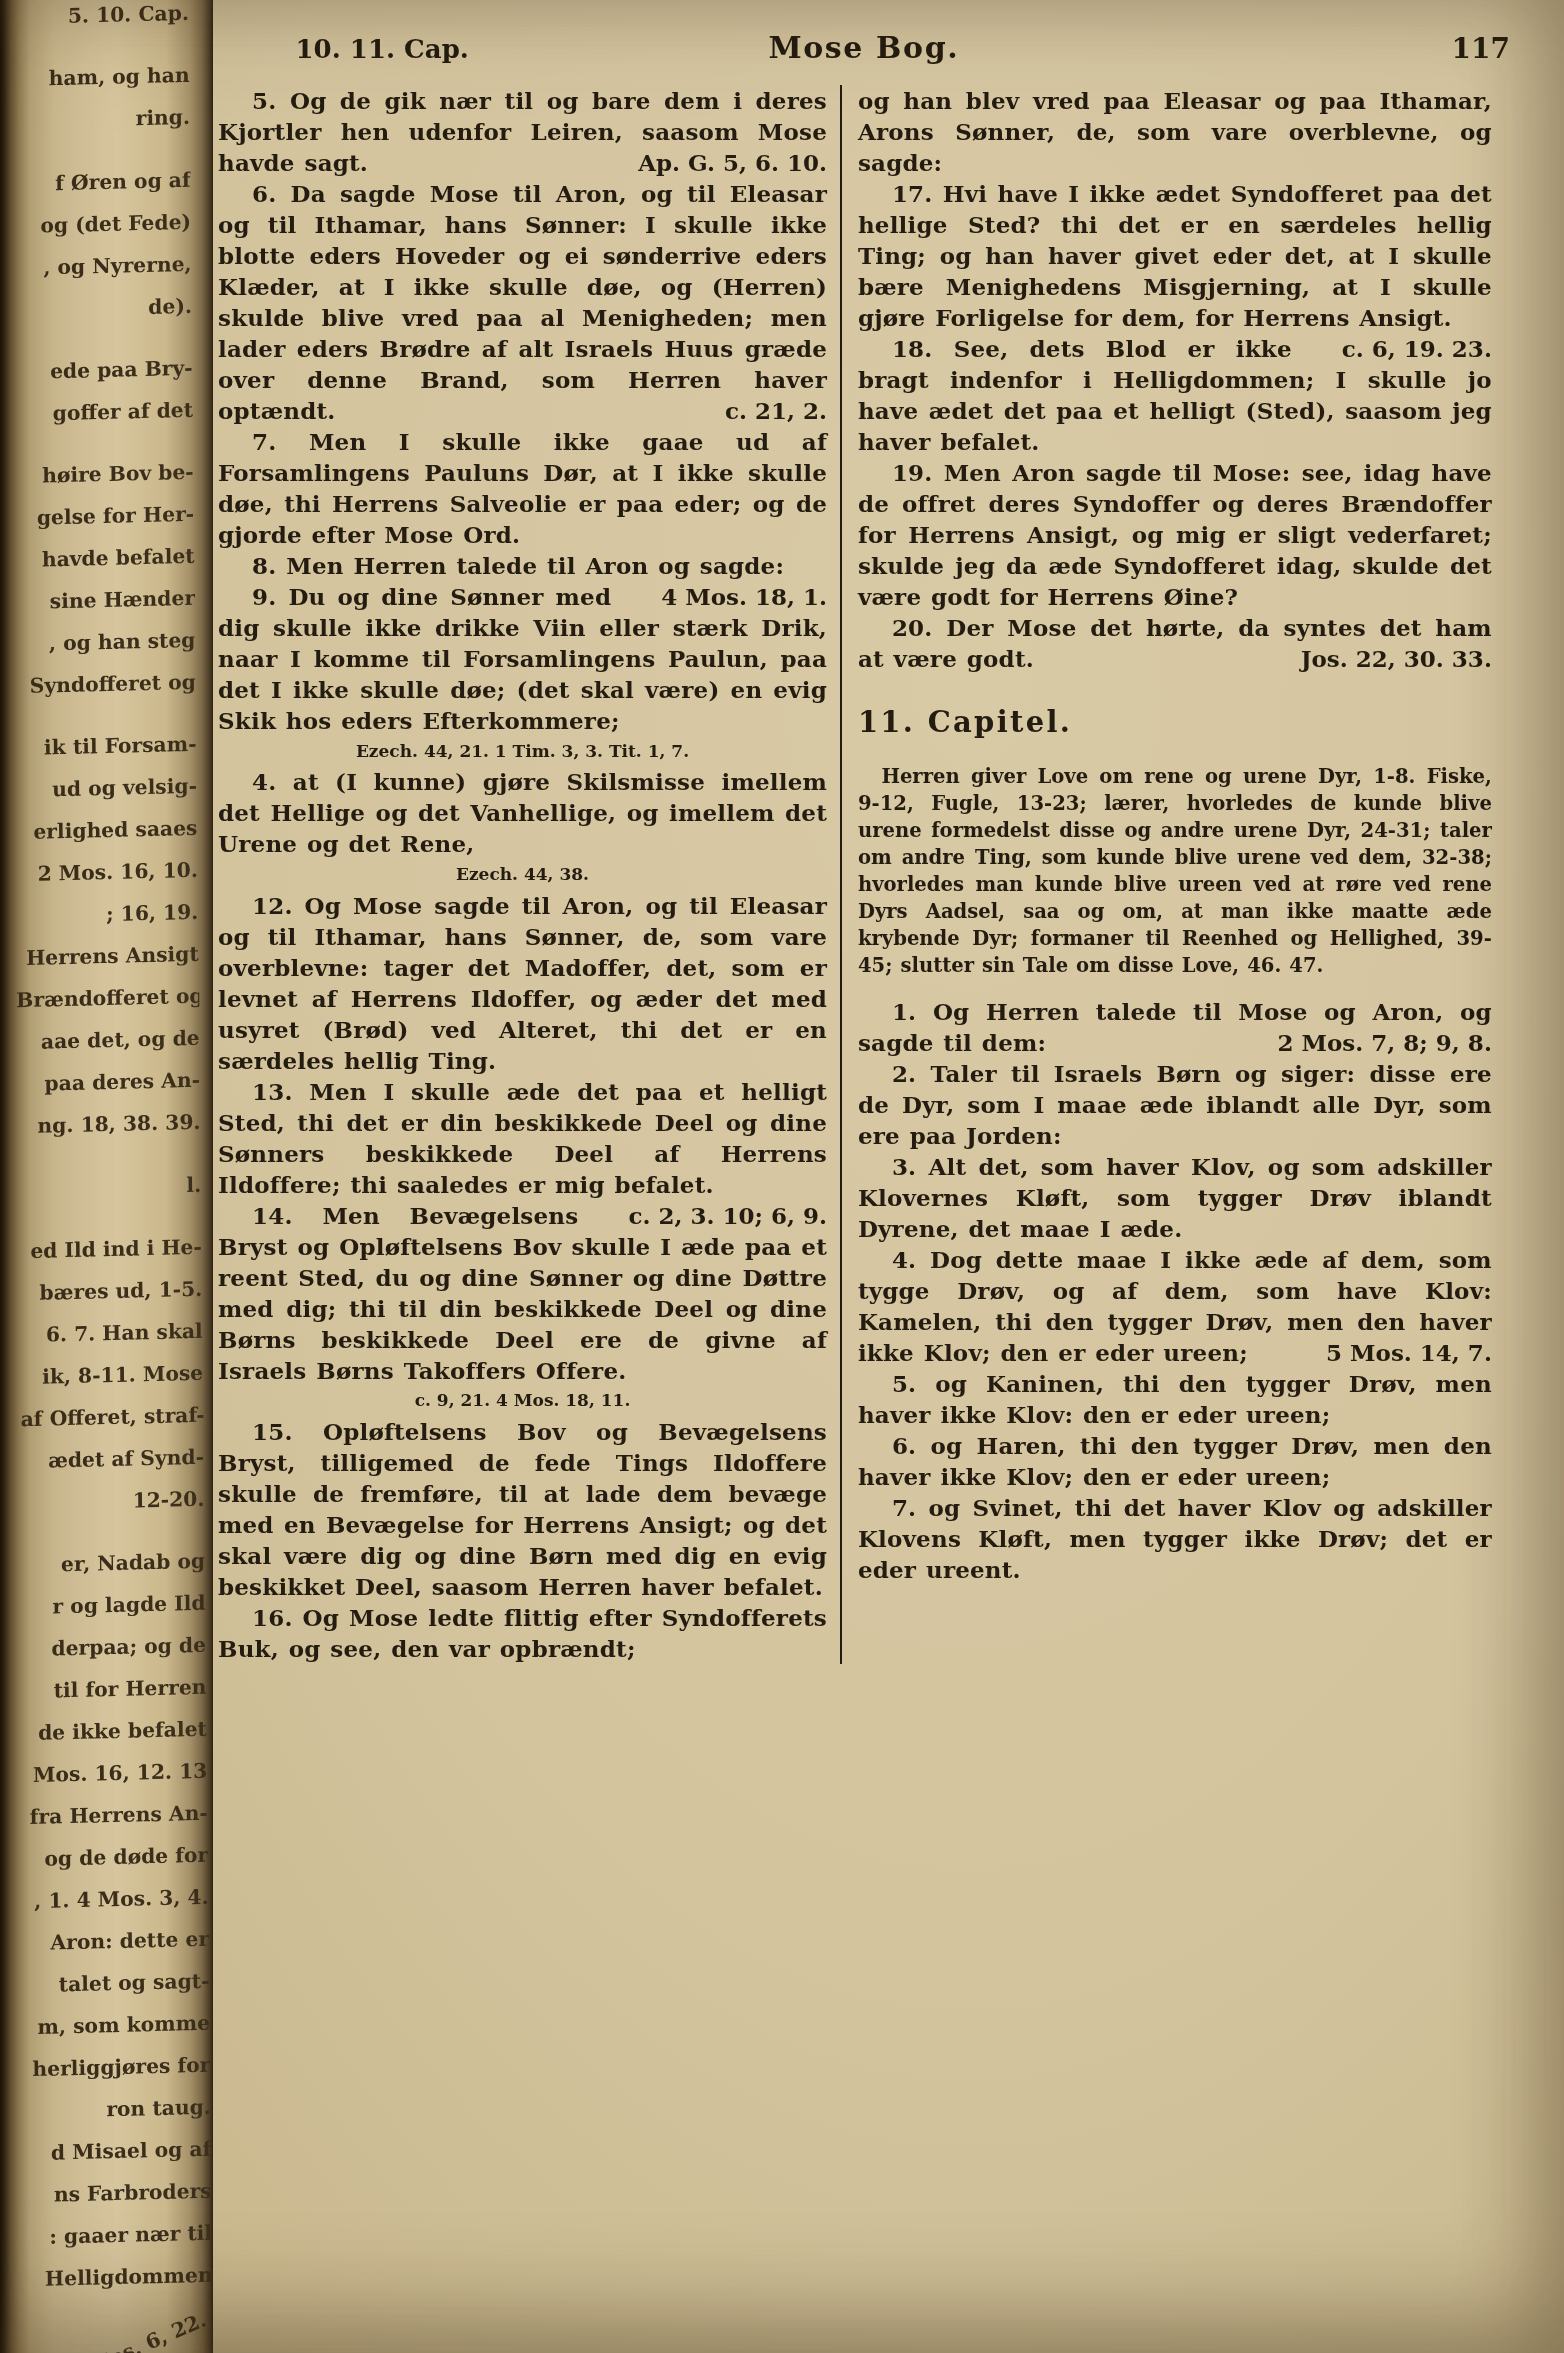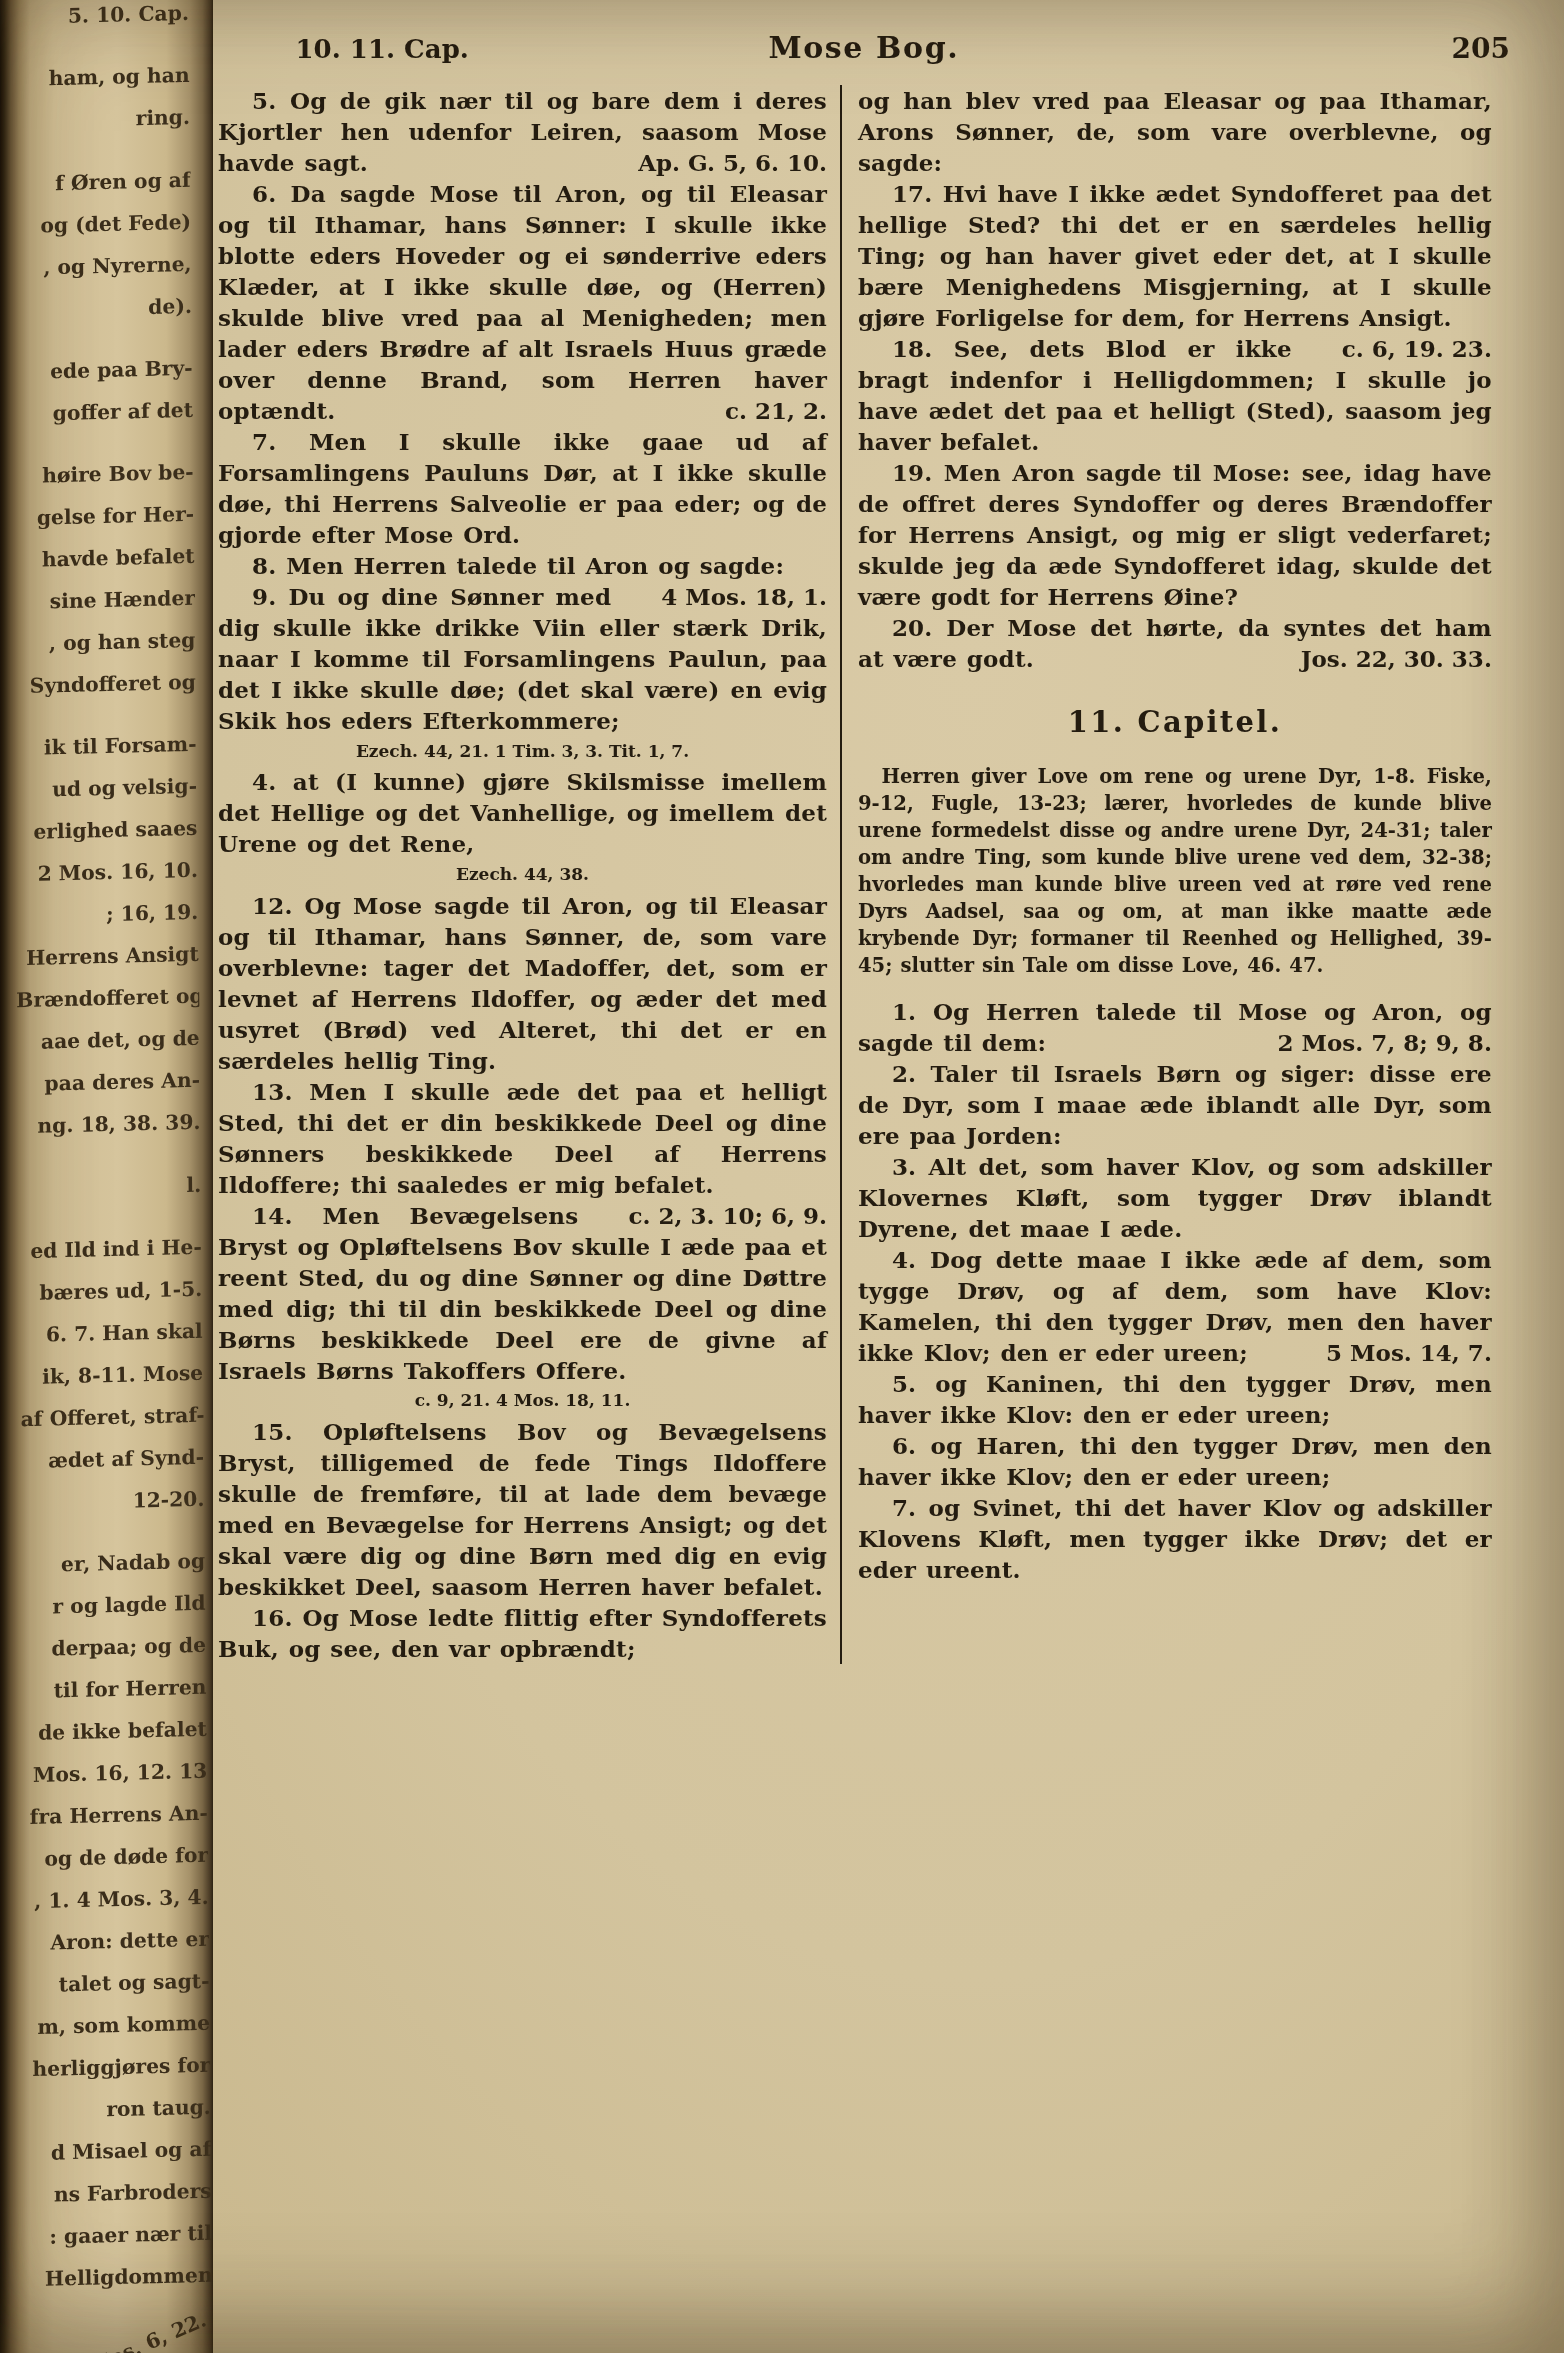--- a/index.html
+++ b/index.html
@@ -94,21 +94,21 @@
   .vnum { font-weight: bold; }
   .vref { float: right; font-weight: bold; letter-spacing: 0; word-spacing: 0; }
   .refline {
     text-align: center;
     font-size: 17px;
     line-height: 27px;
     font-weight: bold;
     margin: 1.6px 0;
   }
   .chapter-heading {
-    text-align: center;
+    text-align: left;
     font-size: 29px;
     font-weight: bold;
     letter-spacing: 2.3px;
     margin: 31px 0 23.5px;
   }
   .summary {
     margin: 0 0 17px;
     font-size: 19.6px;
     line-height: 27px;
     font-weight: bold;
@@ -184,21 +184,21 @@
         <div class="spine-line">: gaaer nær til</div>
         <div class="spine-line">Helligdommen</div>
         <div class="spine-line">2 Mos. 6, 22.</div>
       </div>
   </div>
 
   <div class="content">
     <header class="page-header">
       <span class="chap">10. 11. Cap.</span>
       <span class="title">Mose Bog.</span>
-      <span class="pagenum">205</span>
+      <span class="pagenum">117</span>
     </header>
 
     <div class="columns">
       <div class="col col-left" id="col-left">
           <p class="verse"><span class="vnum">5. </span>Og de gik nær til og bare dem i deres Kjortler hen udenfor Leiren, saasom Mose havde sagt.<span class="vref">&nbsp;&nbsp;Ap. G. 5, 6. 10.</span></p>
           <p class="verse"><span class="vnum">6. </span>Da sagde Mose til Aron, og til Eleasar og til Ithamar, hans Sønner: I skulle ikke blotte eders Hoveder og ei sønderrive eders Klæder, at I ikke skulle døe, og (Herren) skulde blive vred paa al Menigheden; men lader eders Brødre af alt Israels Huus græde over denne Brand, som Herren haver optændt.<span class="vref">&nbsp;&nbsp;c. 21, 2.</span></p>
           <p class="verse"><span class="vnum">7. </span>Men I skulle ikke gaae ud af Forsamlingens Pauluns Dør, at I ikke skulle døe, thi Herrens Salveolie er paa eder; og de gjorde efter Mose Ord.</p>
           <p class="verse"><span class="vnum">8. </span>Men Herren talede til Aron og sagde:<span class="vref">&nbsp;&nbsp;4 Mos. 18, 1.</span></p>
           <p class="verse"><span class="vnum">9. </span>Du og dine Sønner med dig skulle ikke drikke Viin eller stærk Drik, naar I komme til Forsamlingens Paulun, paa det I ikke skulle døe; (det skal være) en evig Skik hos eders Efterkommere;</p>
           <div class="refline">Ezech. 44, 21.    1 Tim. 3, 3.    Tit. 1, 7.</div>

